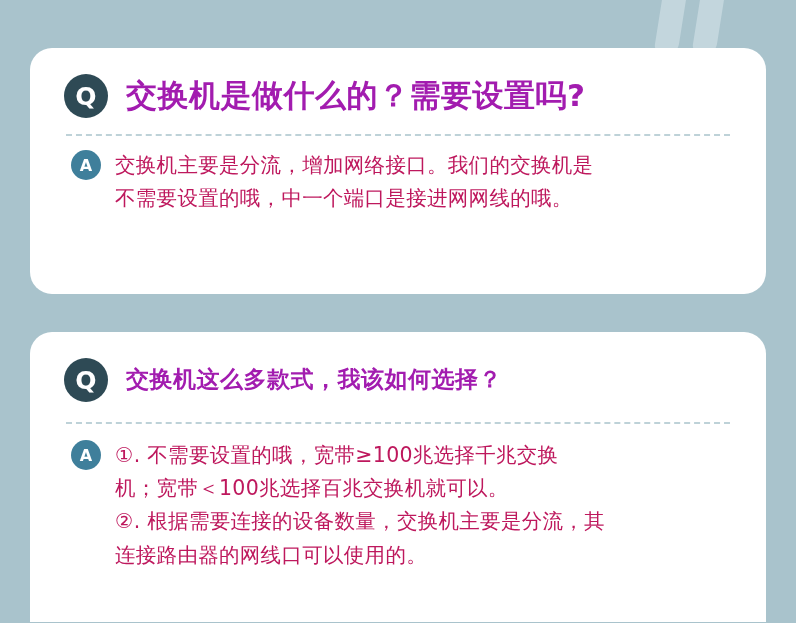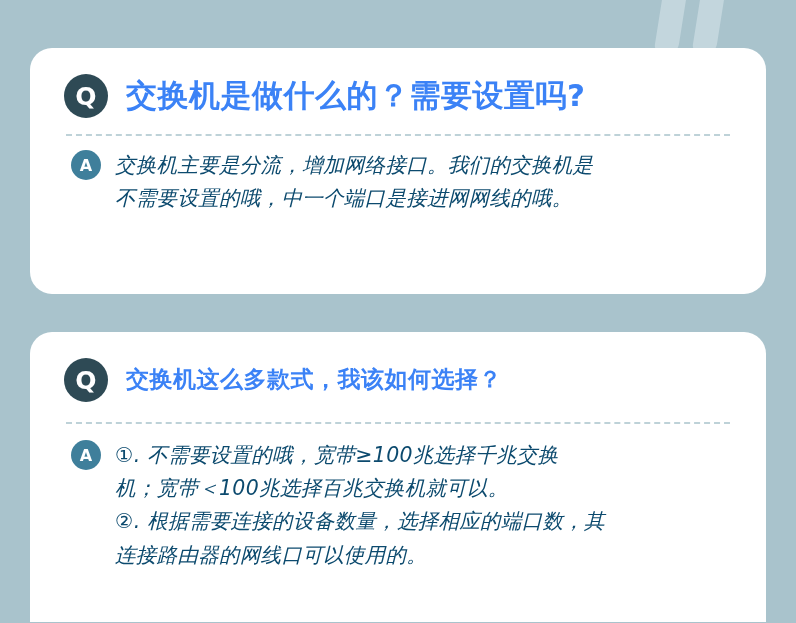--- a/index.html
+++ b/index.html
@@ -80,44 +80,43 @@
     letter-spacing: 0;
   }
   .badge.a {
     width: 30px;
     height: 30px;
     font-size: 16px;
     background: #3f7f9b;
     margin-left: 7px;
   }
   .q-text {
-    color: #3b82f6;
+    color: #a21caf;
     font-size: 31px;
     font-weight: bold;
     line-height: 1.2;
     letter-spacing: 0.5px;
     white-space: nowrap;
   }
   .divider {
     margin: 16px 2px 14px 2px;
     border-top: 2px dashed #bed2d8;
     height: 0;
   }
   .a-row {
     display: flex;
     align-items: flex-start;
     gap: 14px;
   }
   .a-text {
-    color: #0c4a6e;
+    color: #be185d;
     font-size: 20.5px;
     line-height: 1.6;
     letter-spacing: 0.3px;
     margin-top: -1px;
-    font-style: italic;
   }
   .a-text .line { display: block; white-space: nowrap; }
 
   .card.two .q-text { font-size: 23px; }
   .card.two .divider { margin: 20px 2px 16px 2px; }
   .card.two .a-row { gap: 14px; }
   .card.two .a-text { font-size: 20.5px; line-height: 1.62; }
 </style>
 </head>
 <body>
@@ -148,19 +147,19 @@
     <div class="q-row">
       <div class="badge">Q</div>
       <div class="q-text">交换机这么多款式，我该如何选择？</div>
     </div>
     <div class="divider"></div>
     <div class="a-row">
       <div class="badge a">A</div>
       <div class="a-text">
         <span class="line">①. 不需要设置的哦，宽带≥100兆选择千兆交换</span>
         <span class="line">机；宽带＜100兆选择百兆交换机就可以。</span>
-        <span class="line">②. 根据需要连接的设备数量，选择相应的端口数，其</span>
+        <span class="line">②. 根据需要连接的设备数量，交换机主要是分流，其</span>
         <span class="line">连接路由器的网线口可以使用的。</span>
       </div>
     </div>
   </div>
 
 </div>
 
 </body></html>

